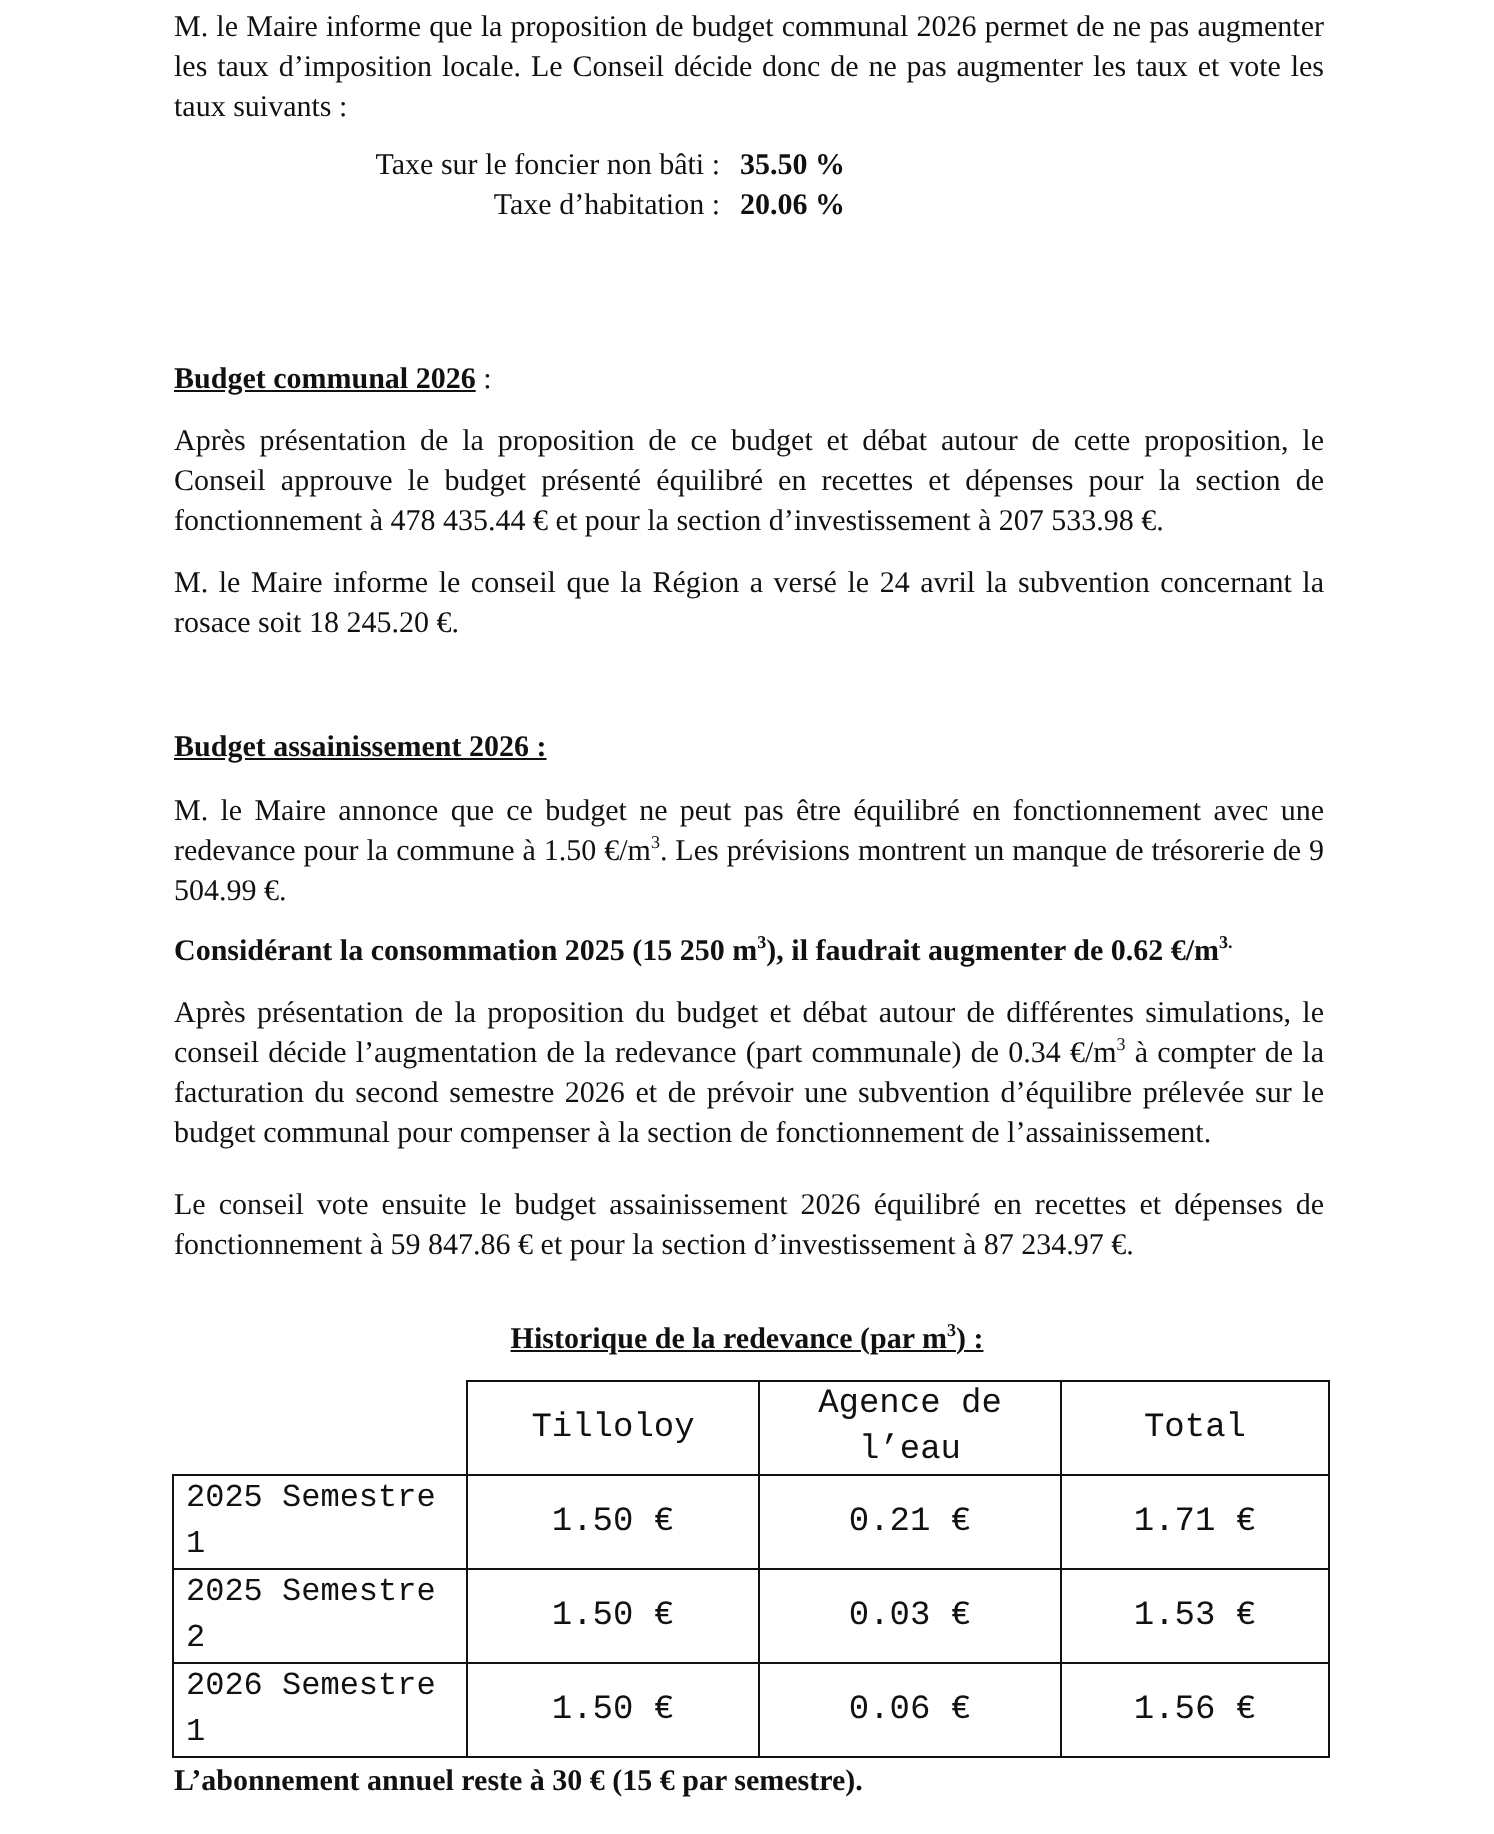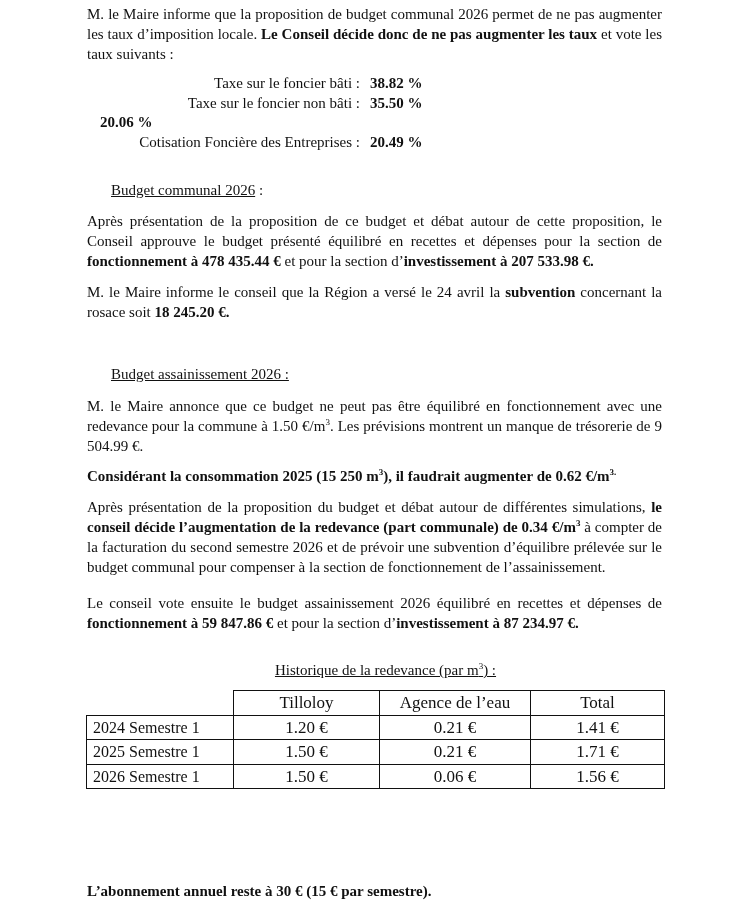--- a/index.html
+++ b/index.html
@@ -3,68 +3,61 @@
 <meta charset="utf-8">
 <style>
   html, body { margin: 0; padding: 0; background: #ffffff; }
   body {
     width: 747px; height: 917px; position: relative; overflow: hidden;
     font-family: "Liberation Serif", "DejaVu Serif", serif;
     color: #111111; font-size: 15px;
   }
   .p { position: absolute; left: 87px; width: 575px; line-height: 20px; text-align: justify; }
   .p.nojust { text-align: left; font-weight: bold; }
-  b { font-weight: bold; }
-  .u { text-decoration: underline; font-weight: normal; margin-left: 24px; }
+  b { font-weight: normal; }
+  .u { text-decoration: underline; font-weight: bold; }
   sup { font-size: 9px; line-height: 0; vertical-align: 6px; }
 
   .rates { position: absolute; top: 74px; left: 100px; width: 360px; }
   .rate-row { display: flex; height: 19.5px; line-height: 19.5px; }
   .rate-label { width: 270px; text-align: right; padding-right: 10px; box-sizing: border-box; }
   .rate-value { font-weight: bold; }
 
   .heading { position: absolute; left: 87px; line-height: 20px; }
   .table-title { position: absolute; top: 660px; left: 0; width: 747px; text-align: center; line-height: 20px; }
 
   table.hist {
     position: absolute; top: 690px; left: 86px;
-    border-collapse: collapse; font-size: 17px;
+    border-collapse: collapse; font-size: 17px; font-family: Liberation Mono, monospace;
   }
   table.hist td, table.hist th {
     border: 1.3px solid #111; height: 23.5px; padding: 0; font-weight: normal;
     line-height: 23px;
   }
   table.hist th.empty { border-top: none; border-left: none; }
   table.hist td.row-label { text-align: left; padding-left: 6px; width: 140px; font-size: 16px; }
   table.hist .c1 { width: 145px; text-align: center; }
   table.hist .c2 { width: 150px; text-align: center; }
   table.hist .c3 { width: 133px; text-align: center; }
 </style>
 </head>
 <body>
 
 <div class="p" style="top:4px;">
   <span>M. le Maire informe que la proposition de budget communal 2026 permet de ne pas augmenter les taux d’imposition locale. </span><b>Le Conseil décide donc de ne pas augmenter les taux</b><span> et vote les taux suivants :</span>
 </div>
 
 <div class="rates">
   <div class="rate-row">
-    <span class="rate-label">Taxe sur le foncier bâti :</span>
-    <span class="rate-value">38.82 %</span>
-  </div>
-  <div class="rate-row">
     <span class="rate-label">Taxe sur le foncier non bâti :</span>
     <span class="rate-value">35.50 %</span>
   </div>
   <div class="rate-row">
+    <span class="rate-label">Taxe d’habitation :</span>
     <span class="rate-value">20.06 %</span>
-  </div>
-  <div class="rate-row">
-    <span class="rate-label">Cotisation Foncière des Entreprises :</span>
-    <span class="rate-value">20.49 %</span>
   </div>
 </div>
 
 <div class="heading" style="top:180px;">
   <span class="u">Budget communal 2026</span><span> :</span>
 </div>
 
 <div class="p" style="top:211px;">
   <span>Après présentation de la proposition de ce budget et débat autour de cette proposition, le Conseil approuve le budget présenté équilibré en recettes et dépenses pour la section de </span><b>fonctionnement à 478 435.44 €</b><span> et pour la section d’</span><b>investissement à 207 533.98 €.</b>
 </div>
@@ -101,30 +94,30 @@
   <thead>
     <tr>
       <th class="empty"></th>
       <th class="c1">Tilloloy</th>
       <th class="c2">Agence de l’eau</th>
       <th class="c3">Total</th>
     </tr>
   </thead>
   <tbody>
     <tr>
-      <td class="row-label">2024 Semestre 1</td>
-      <td class="c1">1.20 €</td>
-      <td class="c2">0.21 €</td>
-      <td class="c3">1.41 €</td>
-    </tr>
-    <tr>
       <td class="row-label">2025 Semestre 1</td>
       <td class="c1">1.50 €</td>
       <td class="c2">0.21 €</td>
       <td class="c3">1.71 €</td>
+    </tr>
+    <tr>
+      <td class="row-label">2025 Semestre 2</td>
+      <td class="c1">1.50 €</td>
+      <td class="c2">0.03 €</td>
+      <td class="c3">1.53 €</td>
     </tr>
     <tr>
       <td class="row-label">2026 Semestre 1</td>
       <td class="c1">1.50 €</td>
       <td class="c2">0.06 €</td>
       <td class="c3">1.56 €</td>
     </tr>
   </tbody>
 </table>
 

